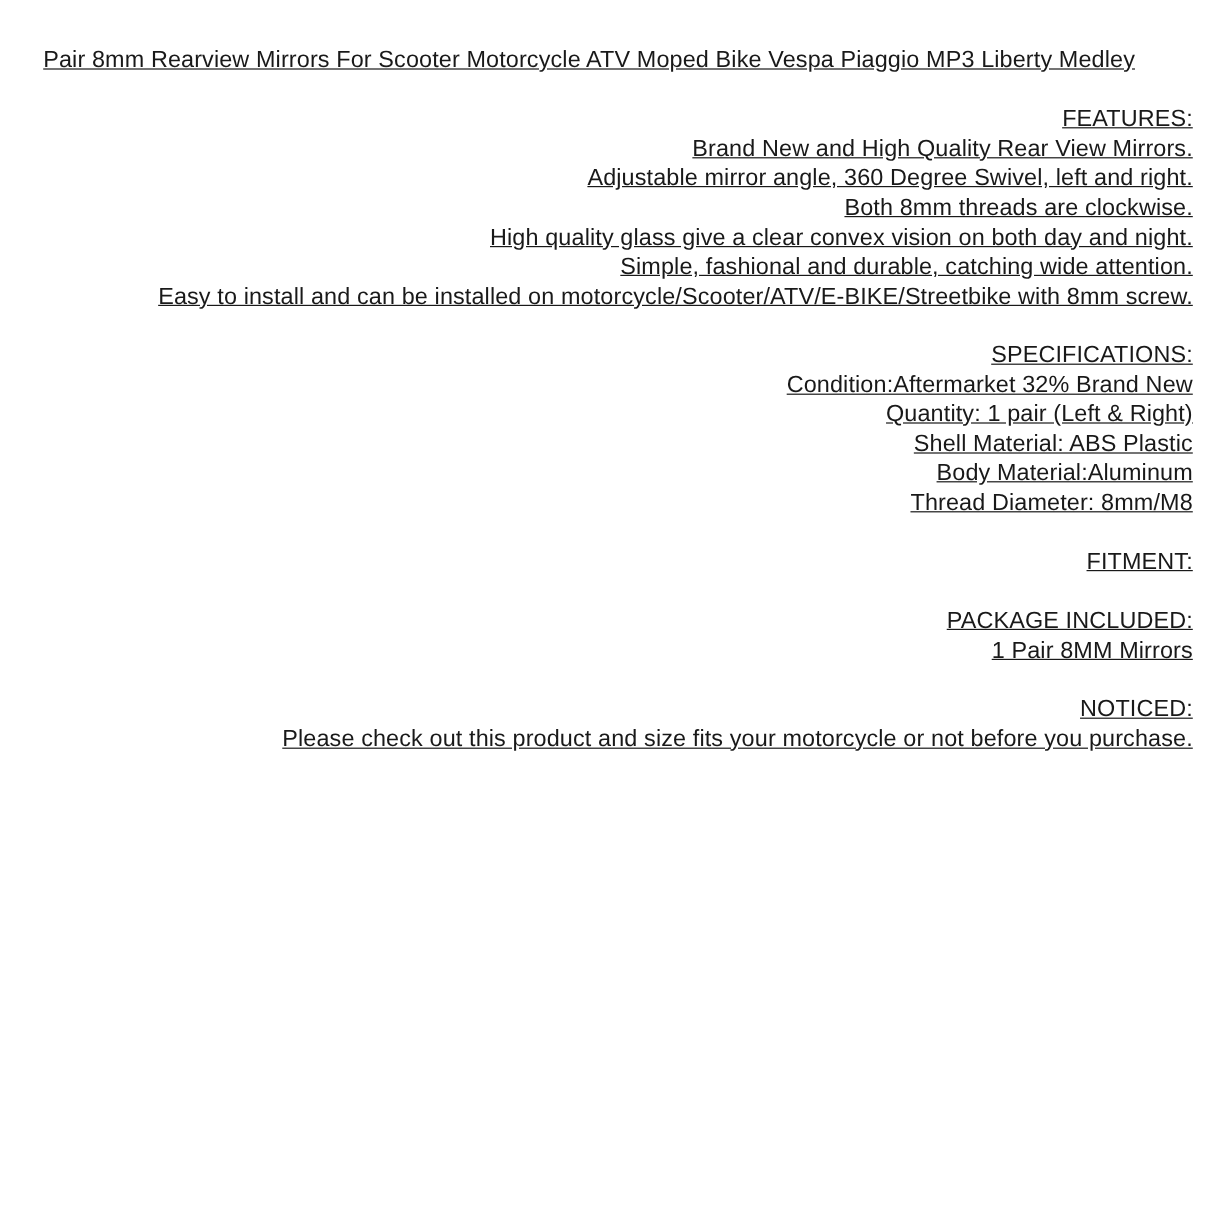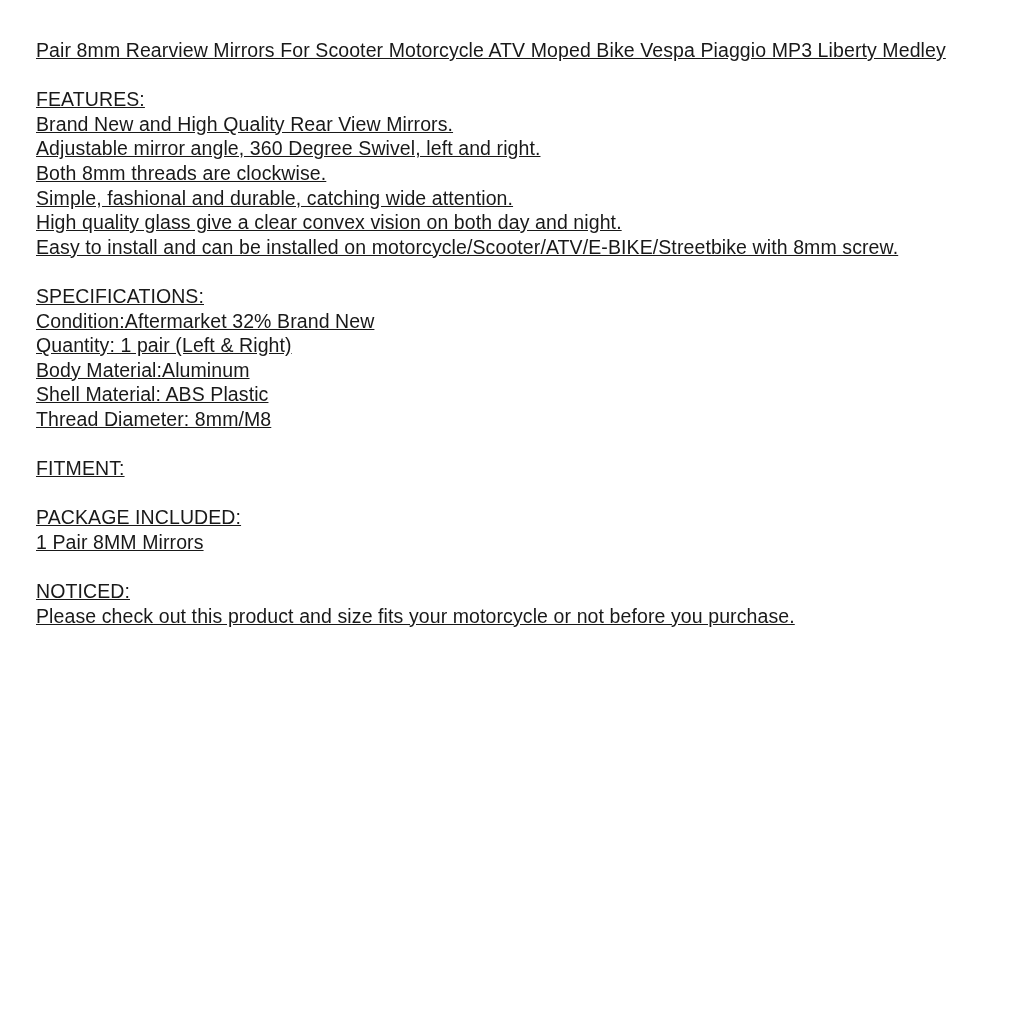--- a/index.html
+++ b/index.html
@@ -25,45 +25,46 @@
     font-weight: 400;
     letter-spacing: 0.1px;
   }
   .line {
     white-space: nowrap;
     min-height: 24.6px;
     text-decoration: underline;
   }
   .section {
     margin-top: 24.6px; 
+    text-align: right;
   }
 </style>
 </head>
 <body>
 
 <div class="page">
 
   <div class="line">Pair 8mm Rearview Mirrors For Scooter Motorcycle ATV Moped Bike Vespa Piaggio MP3 Liberty Medley</div>
 
   <div class="section">
     <div class="line">FEATURES:</div>
     <div class="line">Brand New and High Quality Rear View Mirrors.</div>
     <div class="line">Adjustable mirror angle, 360 Degree Swivel, left and right.</div>
     <div class="line">Both 8mm threads are clockwise.</div>
+    <div class="line">High quality glass give a clear convex vision on both day and night.</div>
     <div class="line">Simple, fashional and durable, catching wide attention.</div>
-    <div class="line">High quality glass give a clear convex vision on both day and night.</div>
     <div class="line">Easy to install and can be installed on motorcycle/Scooter/ATV/E-BIKE/Streetbike with 8mm screw.</div>
   </div>
 
   <div class="section">
     <div class="line">SPECIFICATIONS:</div>
     <div class="line">Condition:Aftermarket 32% Brand New</div>
     <div class="line">Quantity: 1 pair (Left &amp; Right)</div>
+    <div class="line">Shell Material: ABS Plastic</div>
     <div class="line">Body Material:Aluminum</div>
-    <div class="line">Shell Material: ABS Plastic</div>
     <div class="line">Thread Diameter: 8mm/M8</div>
   </div>
 
   <div class="section">
     <div class="line">FITMENT:</div>
   </div>
 
   <div class="section">
     <div class="line">PACKAGE INCLUDED:</div>
     <div class="line">1 Pair 8MM Mirrors</div>

